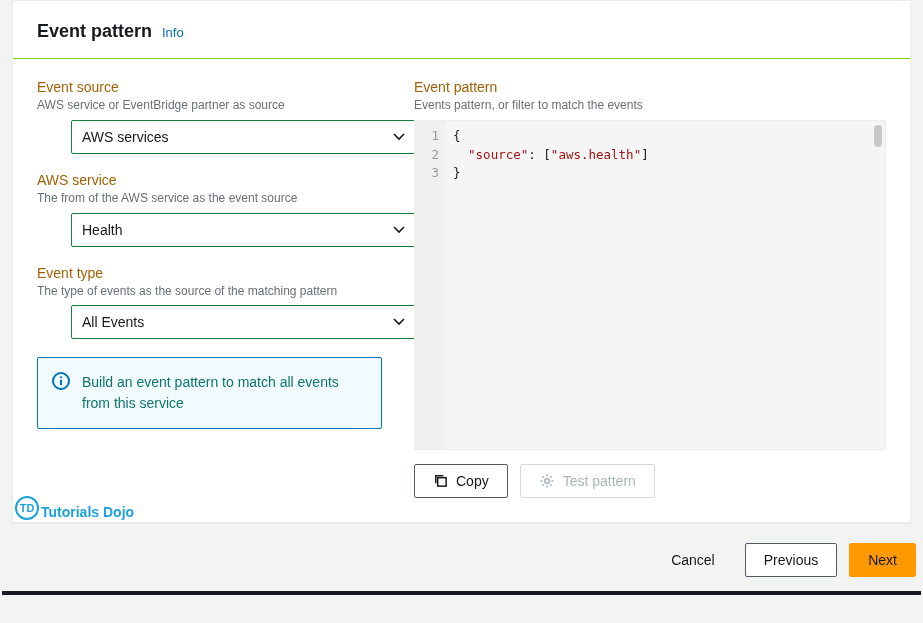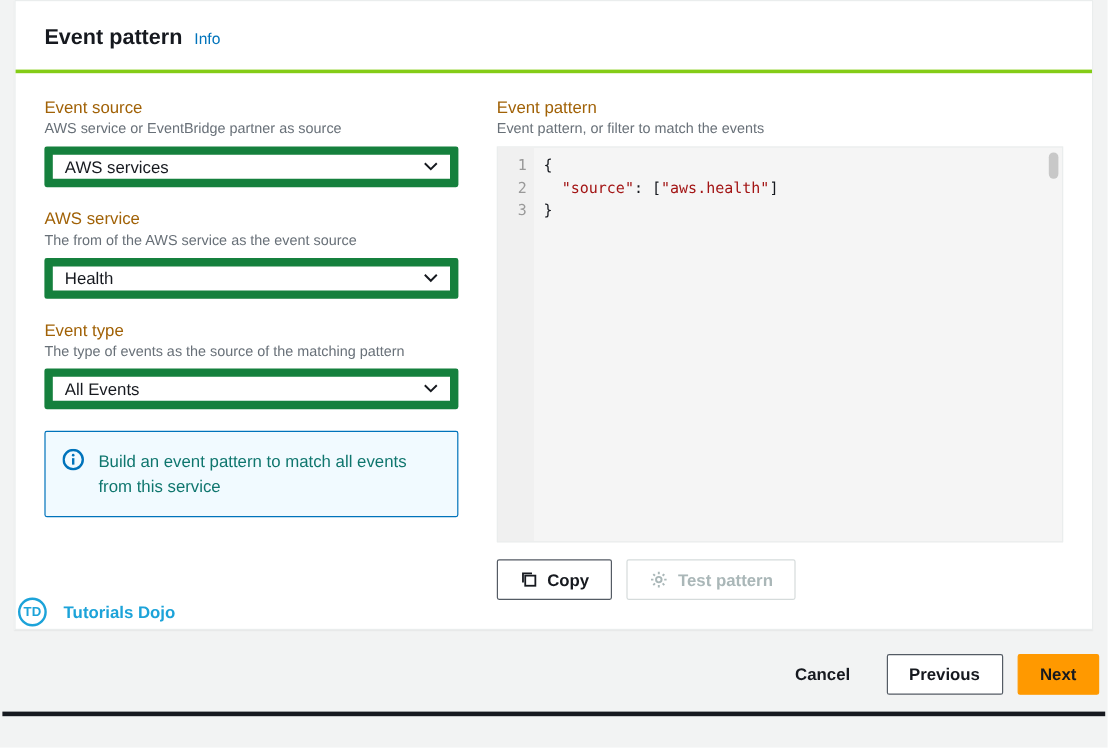--- a/index.html
+++ b/index.html
@@ -11,21 +11,21 @@
     padding: 0;
   }
   .panel {
     background: #fff;
     border: 1px solid #eaeded;
     margin: 0 12px 12px 12px;
     box-shadow: 0 1px 1px rgba(0,0,0,0.05);
   }
   .panel-header {
     padding: 20px 24px 16px 24px;
-    border-bottom: 3px solid #84cc16;
+    border-bottom: 1px solid #84cc16;
   }
   .panel-header h2 {
     font-size: 18px;
     font-weight: 700;
     display: inline;
   }
   .info-link {
     color: #0073bb;
     font-size: 13px;
     margin-left: 6px;
@@ -39,28 +39,29 @@
     position: relative;
   }
   .col-left { flex: 0 0 345px; }
   .col-right { flex: 1; display: flex; flex-direction: column; }
   .field { margin-bottom: 18px; }
   .field-label { font-size: 14px; color: #a16207; margin-bottom: 2px; }
   .field-desc { font-size: 12px; color: #687078; margin-bottom: 6px; line-height: 1.4; }
   .select {
     width: 100%;
     height: 34px;
-    border: 7px solid #15803d;
+    border: 1px solid #15803d;
     border-radius: 2px;
     background: #fff;
     display: flex;
     align-items: center;
     justify-content: space-between;
     padding: 0 10px;
     cursor: pointer;
+    margin-left: 34px;
   }
   .select svg { flex: none; }
   .info-box {
     border: 1px solid #0073bb;
     background: #f1faff;
     border-radius: 2px;
     padding: 14px 14px 14px 44px;
     position: relative;
     color: #0f766e;
     line-height: 1.5;
@@ -111,21 +112,21 @@
     display: flex;
     gap: 12px;
     margin-top: 14px;
   }
   .btn {
     border: 1px solid #545b64;
     background: #fff;
     border-radius: 2px;
     padding: 6px 18px;
     font-size: 14px;
-    font-weight: 700;
+    font-weight: 400;
     color: #16191f;
     cursor: pointer;
     display: inline-flex;
     align-items: center;
     gap: 8px;
     height: 34px;
   }
   .btn.disabled {
     color: #aab7b8;
     border-color: #d5dbdb;
@@ -142,22 +143,22 @@
     display: flex;
     justify-content: flex-end;
     gap: 12px;
     padding: 8px 7px 14px 20px;
   }
   .watermark {
     position: absolute;
     left: 2px;
     bottom: 2px;
     display: flex;
-    align-items: center;
-    gap: 14px;
+    align-items: flex-end;
+    gap: 2px;
     color: #1ca3d9;
     font-weight: 600;
     font-size: 14px;
   }
   .watermark .td-logo {
     width: 24px; height: 24px;
     border: 2px solid #1ca3d9;
     border-radius: 50%;
     display: flex; align-items: center; justify-content: center;
     font-size: 11px; font-weight: 700;
@@ -219,21 +220,21 @@
               <rect x="8" y="7.8" width="2" height="5.4" fill="#0073bb"></rect>
             </svg>
         </span>
         <span>Build an event pattern to match all events from this service</span>
       </div>
 
     </div>
 
     <div class="col-right">
       <div class="field-label">Event pattern</div>
-      <div class="field-desc">Event pattern, or filter to match the events</div>
+      <div class="field-desc">Events pattern, or filter to match the events</div>
 
       <div class="code-editor">
         <div class="gutter">
           <div>1</div>
           <div>2</div>
           <div>3</div>
         </div>
         <div class="code"><span class="tok-brace">{</span>
 <span>  </span><span class="tok-key">"source"</span><span>: [</span><span class="tok-str">"aws.health"</span><span>]</span>
 <span class="tok-brace">}</span></div>

